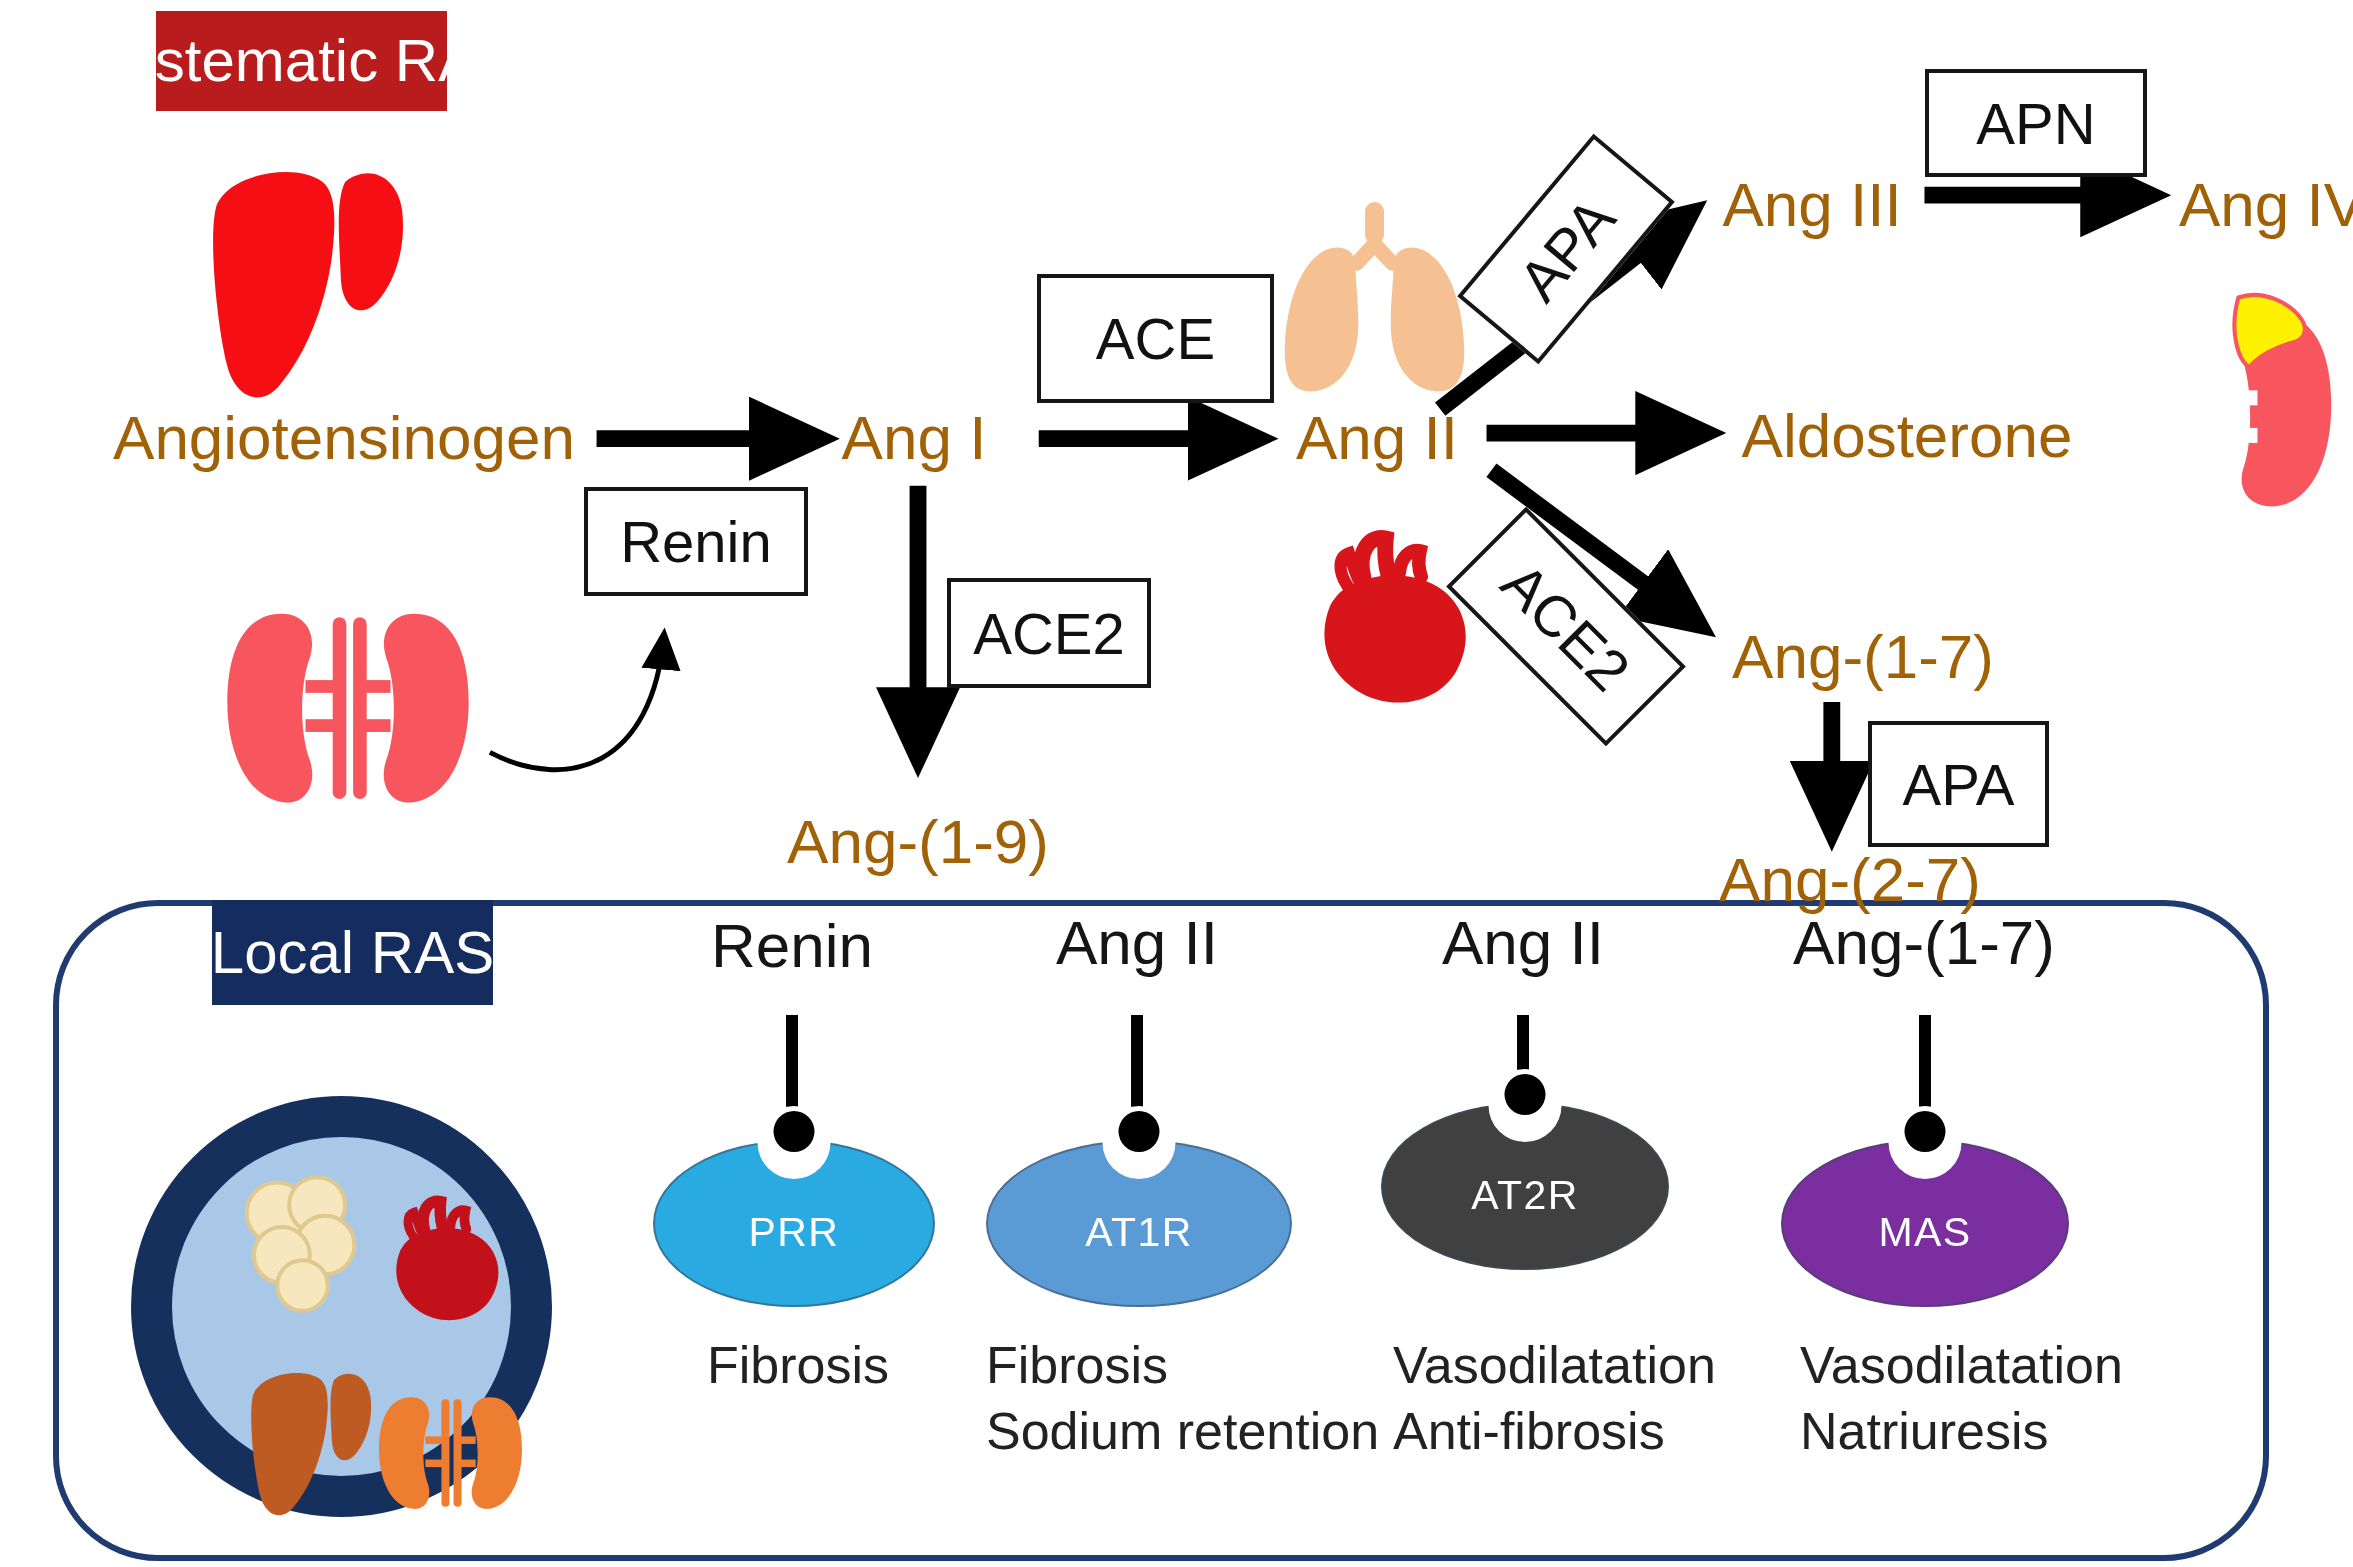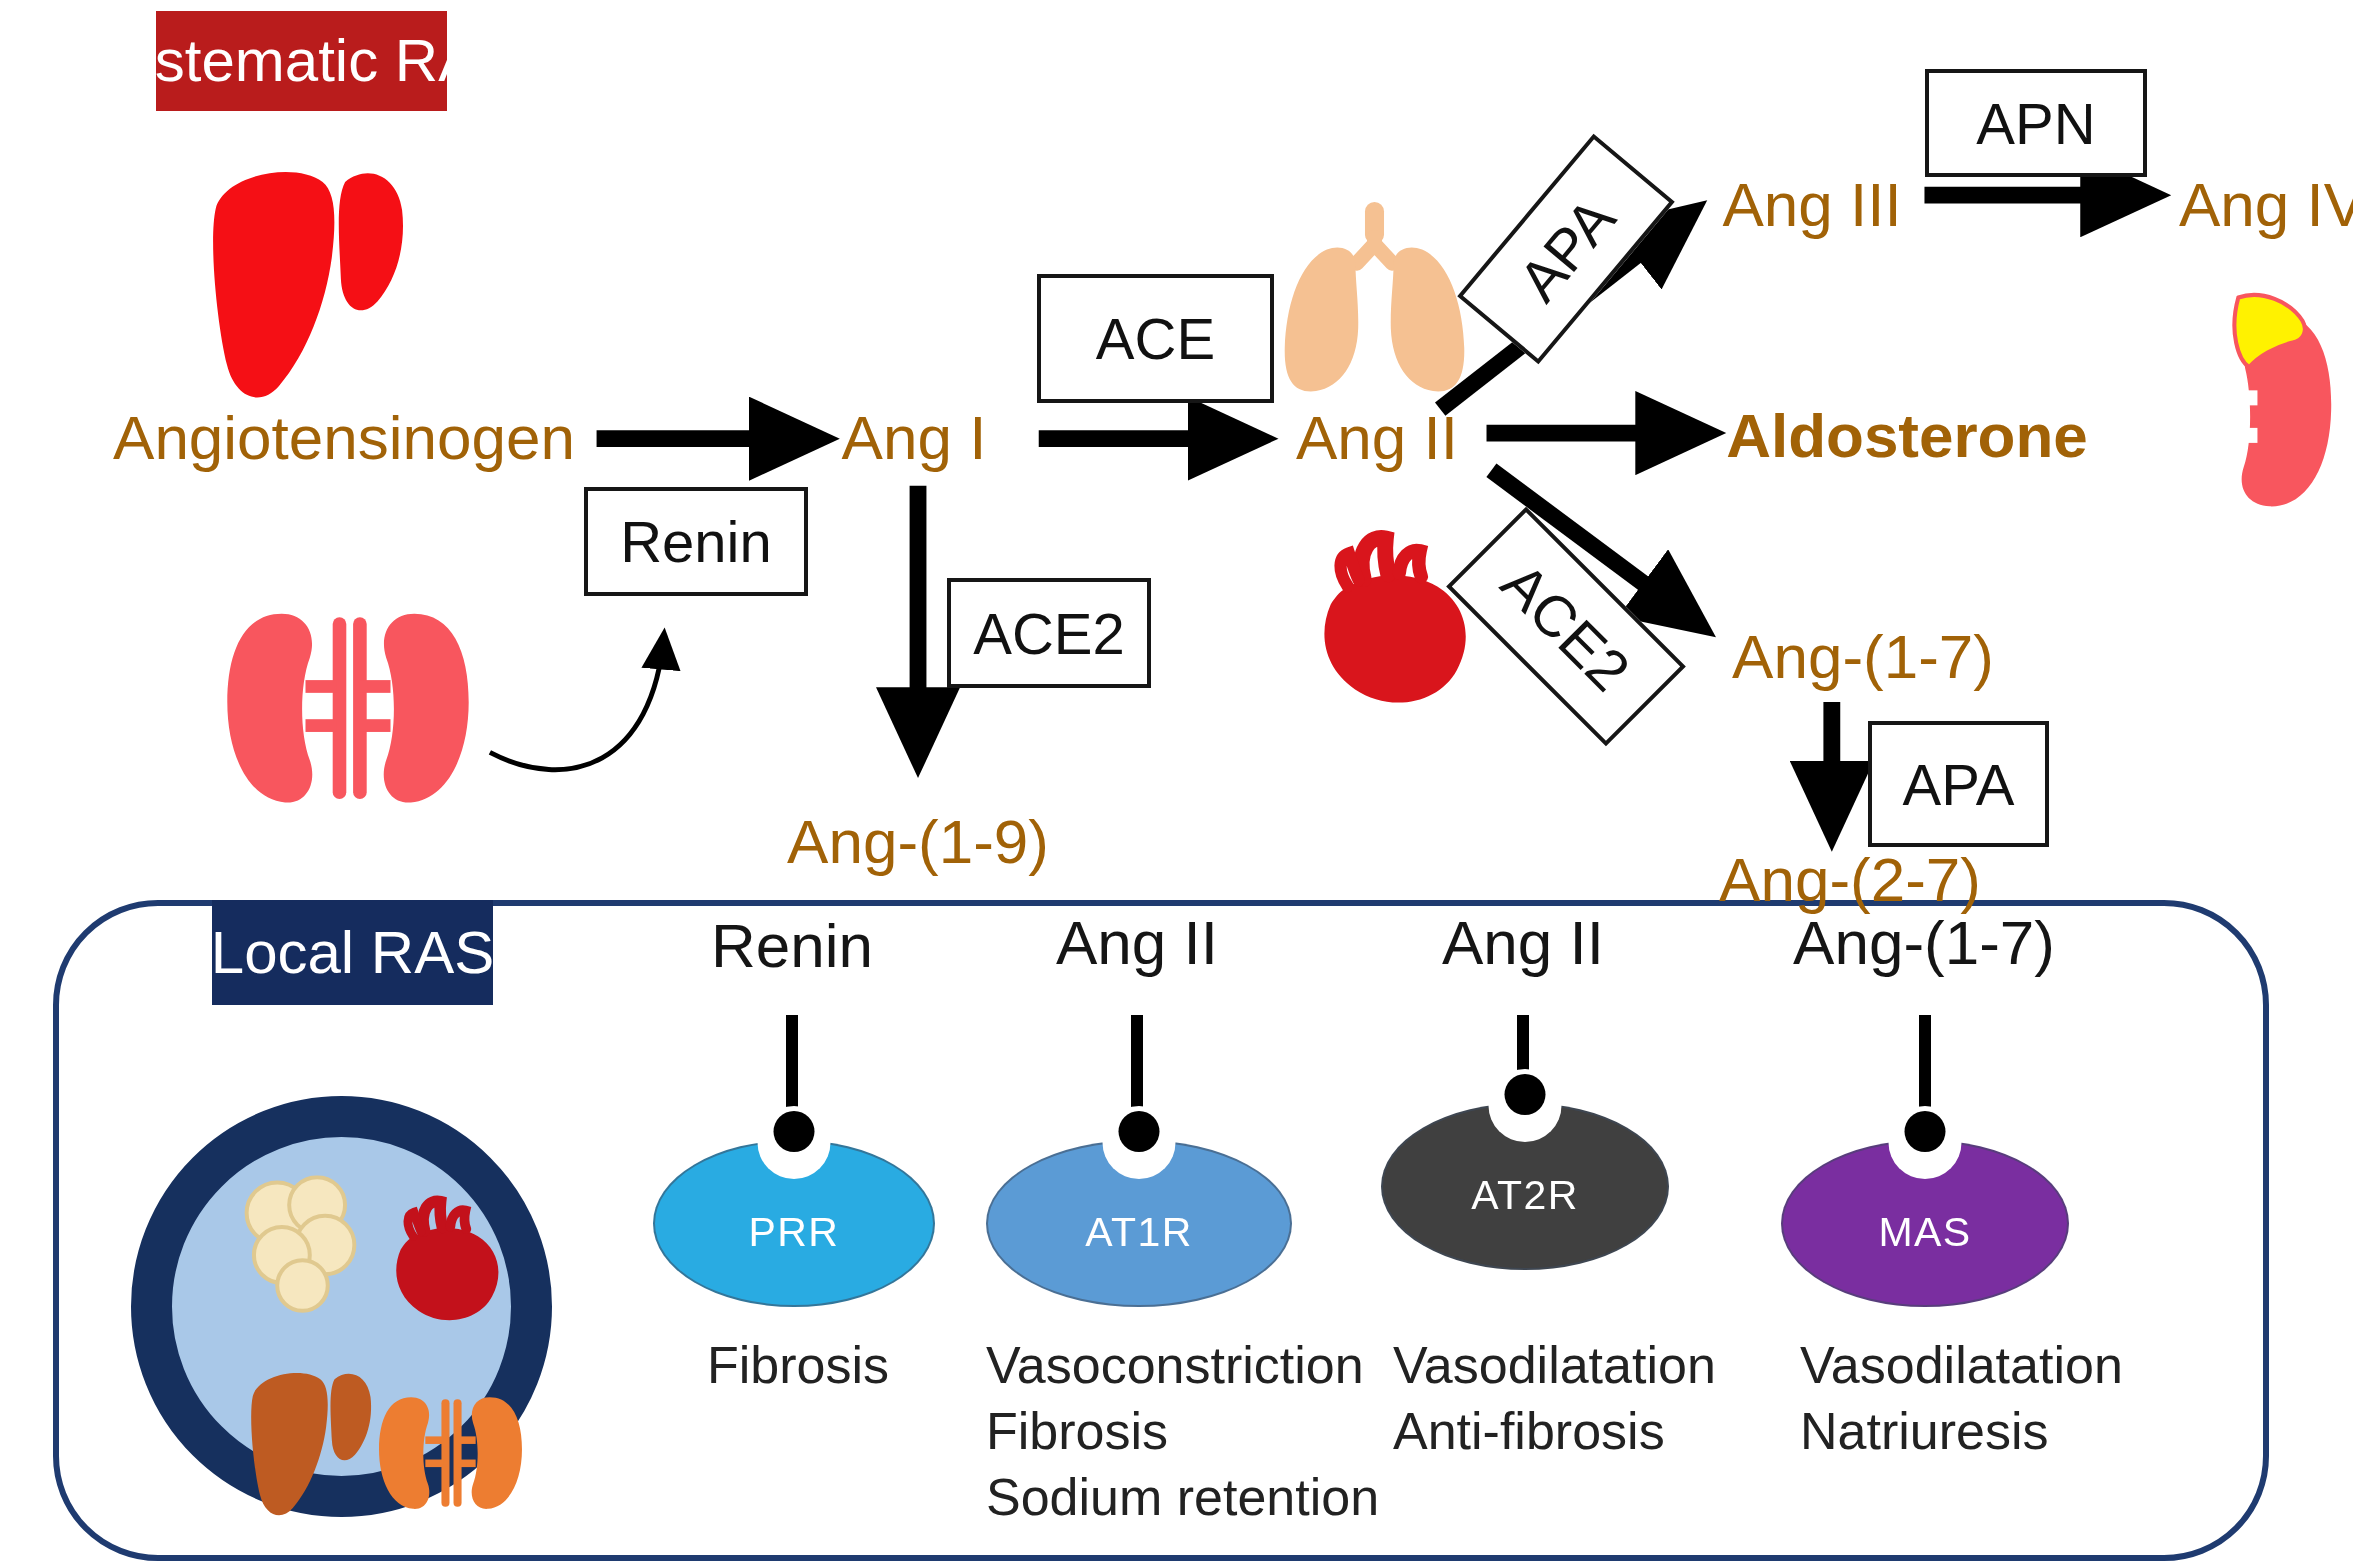--- a/index.html
+++ b/index.html
@@ -181,21 +181,21 @@
   <div class="abs enzyme-box" style="left:1453px;top:570px;width:218px;height:105px;transform:rotate(45deg);">
     <span>ACE2</span>
   </div>
   <div class="abs enzyme-box" style="left:1868px;top:721px;width:173px;height:118px;">
     <span>APA</span>
   </div>
 
   <div class="abs node ctr" style="left:344px;top:437px;">Angiotensinogen</div>
   <div class="abs node ctr" style="left:914px;top:437px;">Ang I</div>
   <div class="abs node ctr" style="left:1377px;top:437px;">Ang II</div>
-  <div class="abs node ctr" style="left:1907px;top:435px;font-weight:bold;">Aldosterone</div>
+  <div class="abs node ctr" style="left:1907px;top:435px;">Aldosterone</div>
   <div class="abs node ctr" style="left:1812px;top:204px;">Ang III</div>
   <div class="abs node ctr" style="left:2272px;top:204px;">Ang IV</div>
   <div class="abs node ctr" style="left:918px;top:841px;">Ang-(1-9)</div>
   <div class="abs node ctr" style="left:1863px;top:656px;">Ang-(1-7)</div>
   <div class="abs node ctr" style="left:1850px;top:879px;">Ang-(2-7)</div>
 
   <div class="abs ligand ctr" style="left:792px;top:945px;">Renin</div>
   <div class="abs ligand ctr" style="left:1137px;top:942px;">Ang II</div>
   <div class="abs ligand ctr" style="left:1523px;top:942px;">Ang II</div>
   <div class="abs ligand ctr" style="left:1924px;top:942px;">Ang-(1-7)</div>
@@ -223,21 +223,20 @@
   <div class="abs receptor" style="left: 1781px; top: 1140px; width: 284px; height: 163px; background-color: rgb(122, 46, 160);">
     <div class="notch"></div>
     <div class="dot"></div>
     <div class="rname">MAS</div>
   </div>
 
   <div class="abs effects" style="left:707px;top:1332px;">
     <div>Fibrosis</div>
   </div>
   <div class="abs effects" style="left:986px;top:1332px;">
-    <div>Vasoconstriction</div>
     <div>Fibrosis</div>
     <div>Sodium retention</div>
   </div>
   <div class="abs effects" style="left:1393px;top:1332px;">
     <div>Vasodilatation</div>
     <div>Anti-fibrosis</div>
   </div>
   <div class="abs effects" style="left:1800px;top:1332px;">
     <div>Vasodilatation</div>
     <div>Natriuresis</div>

